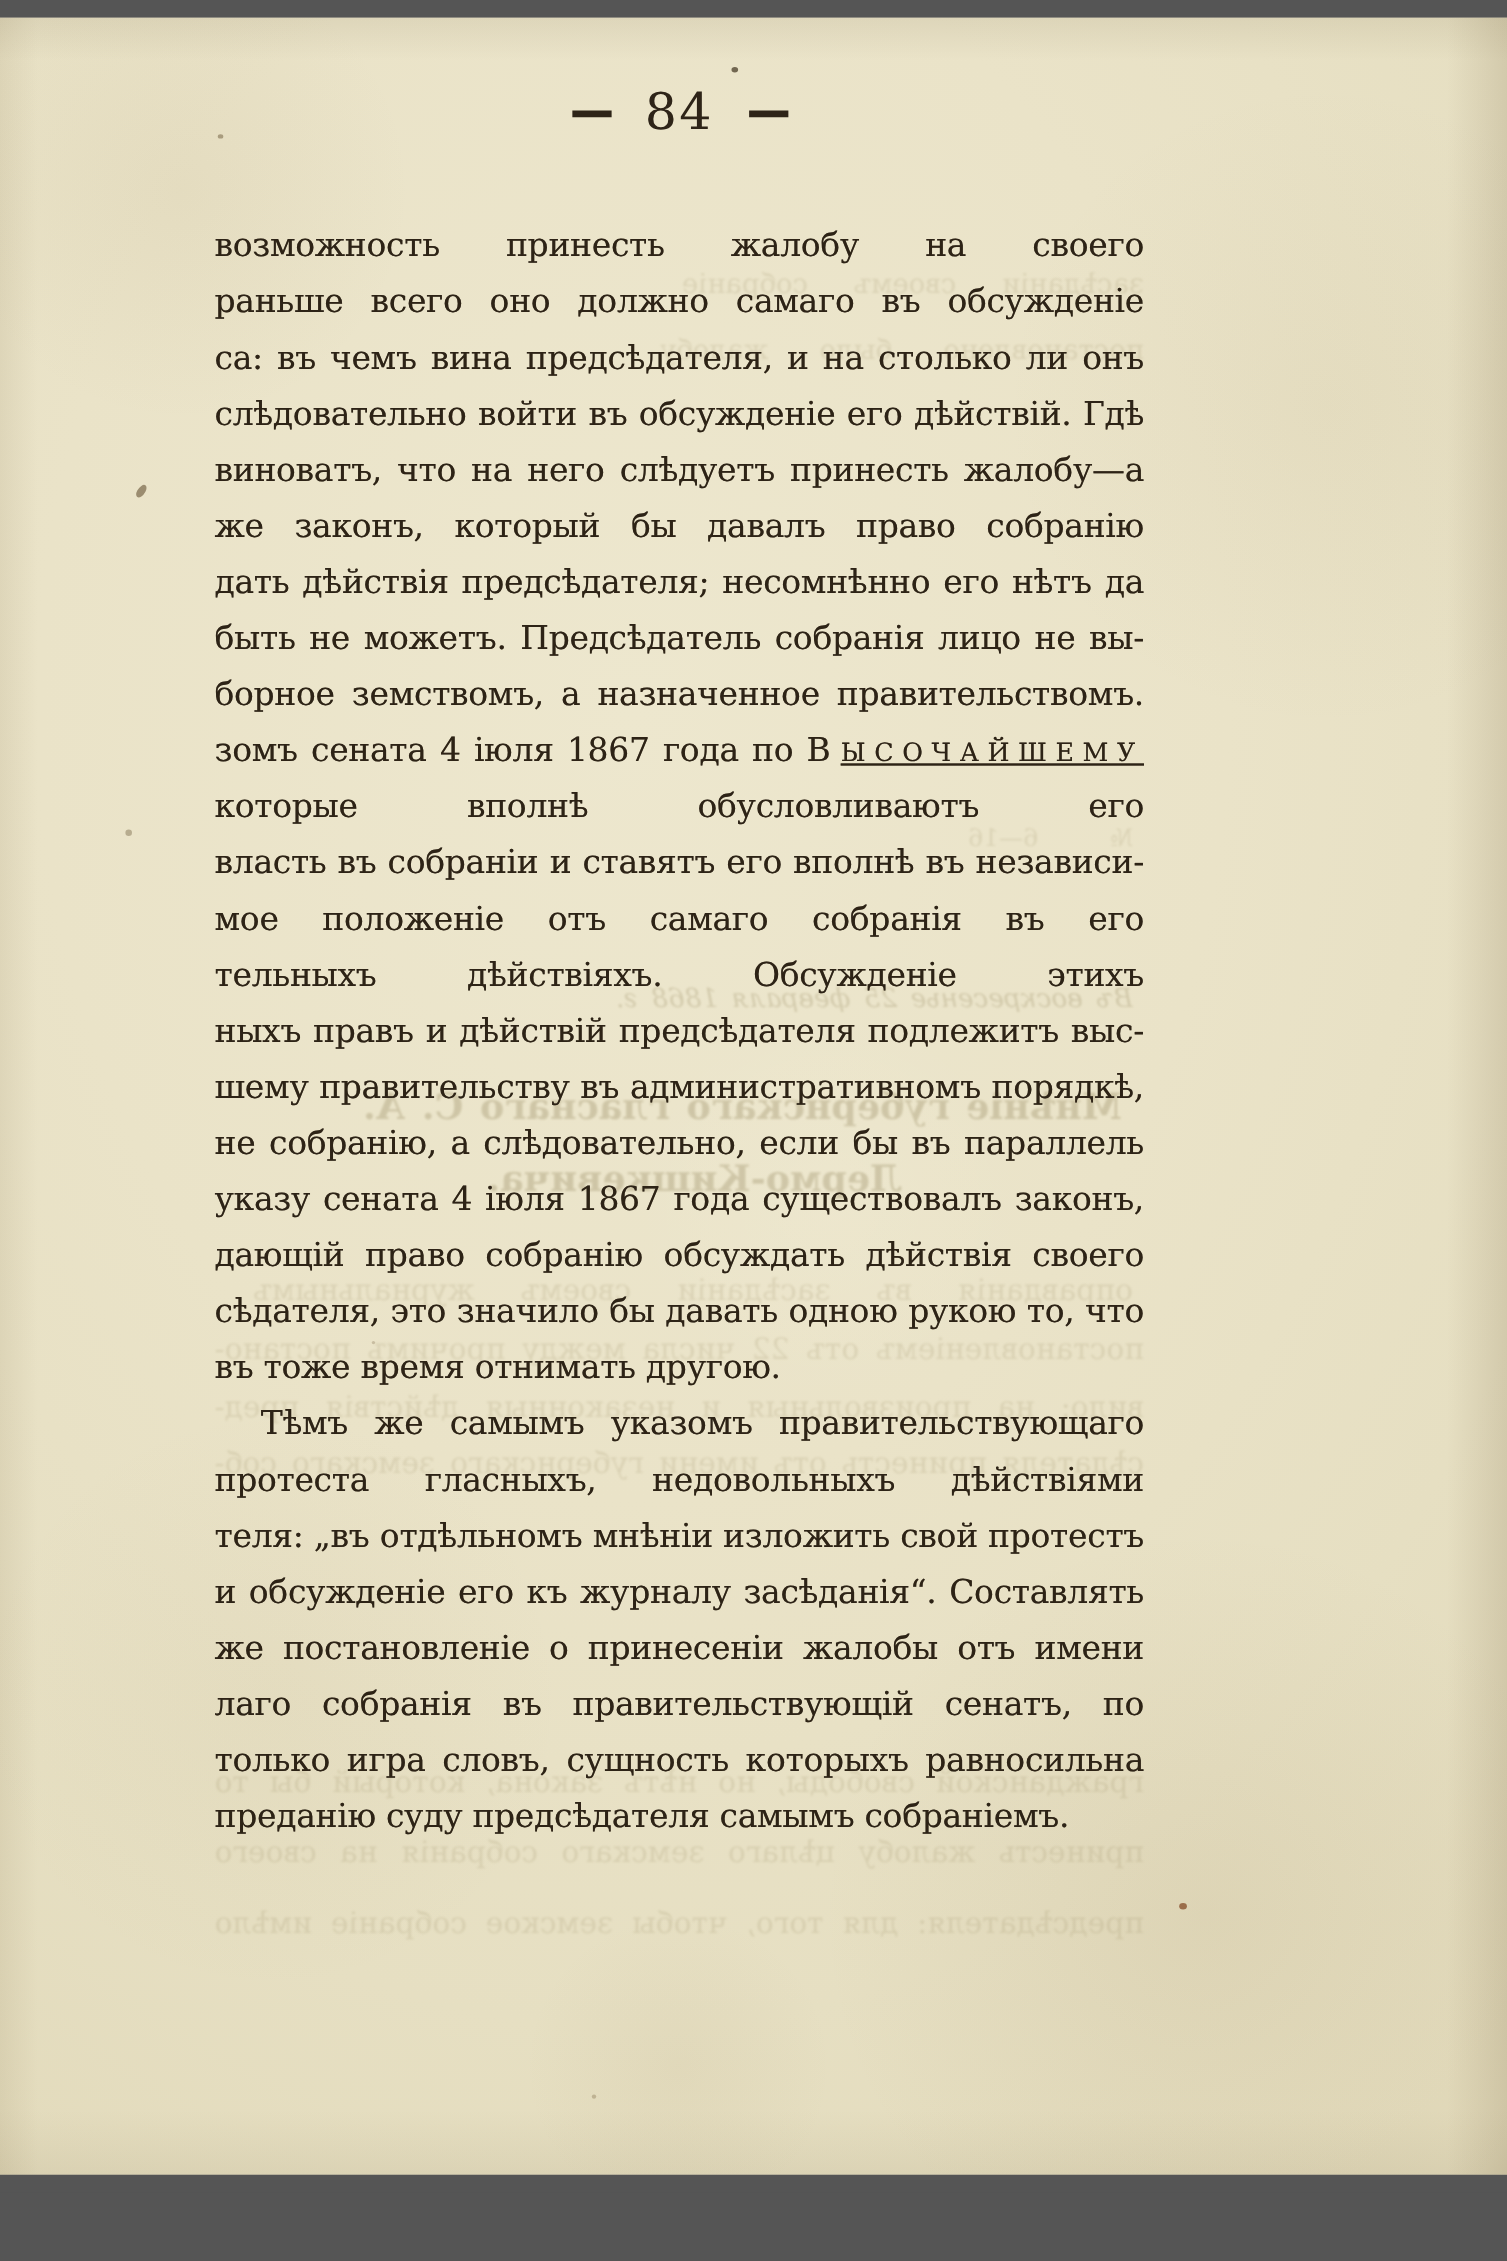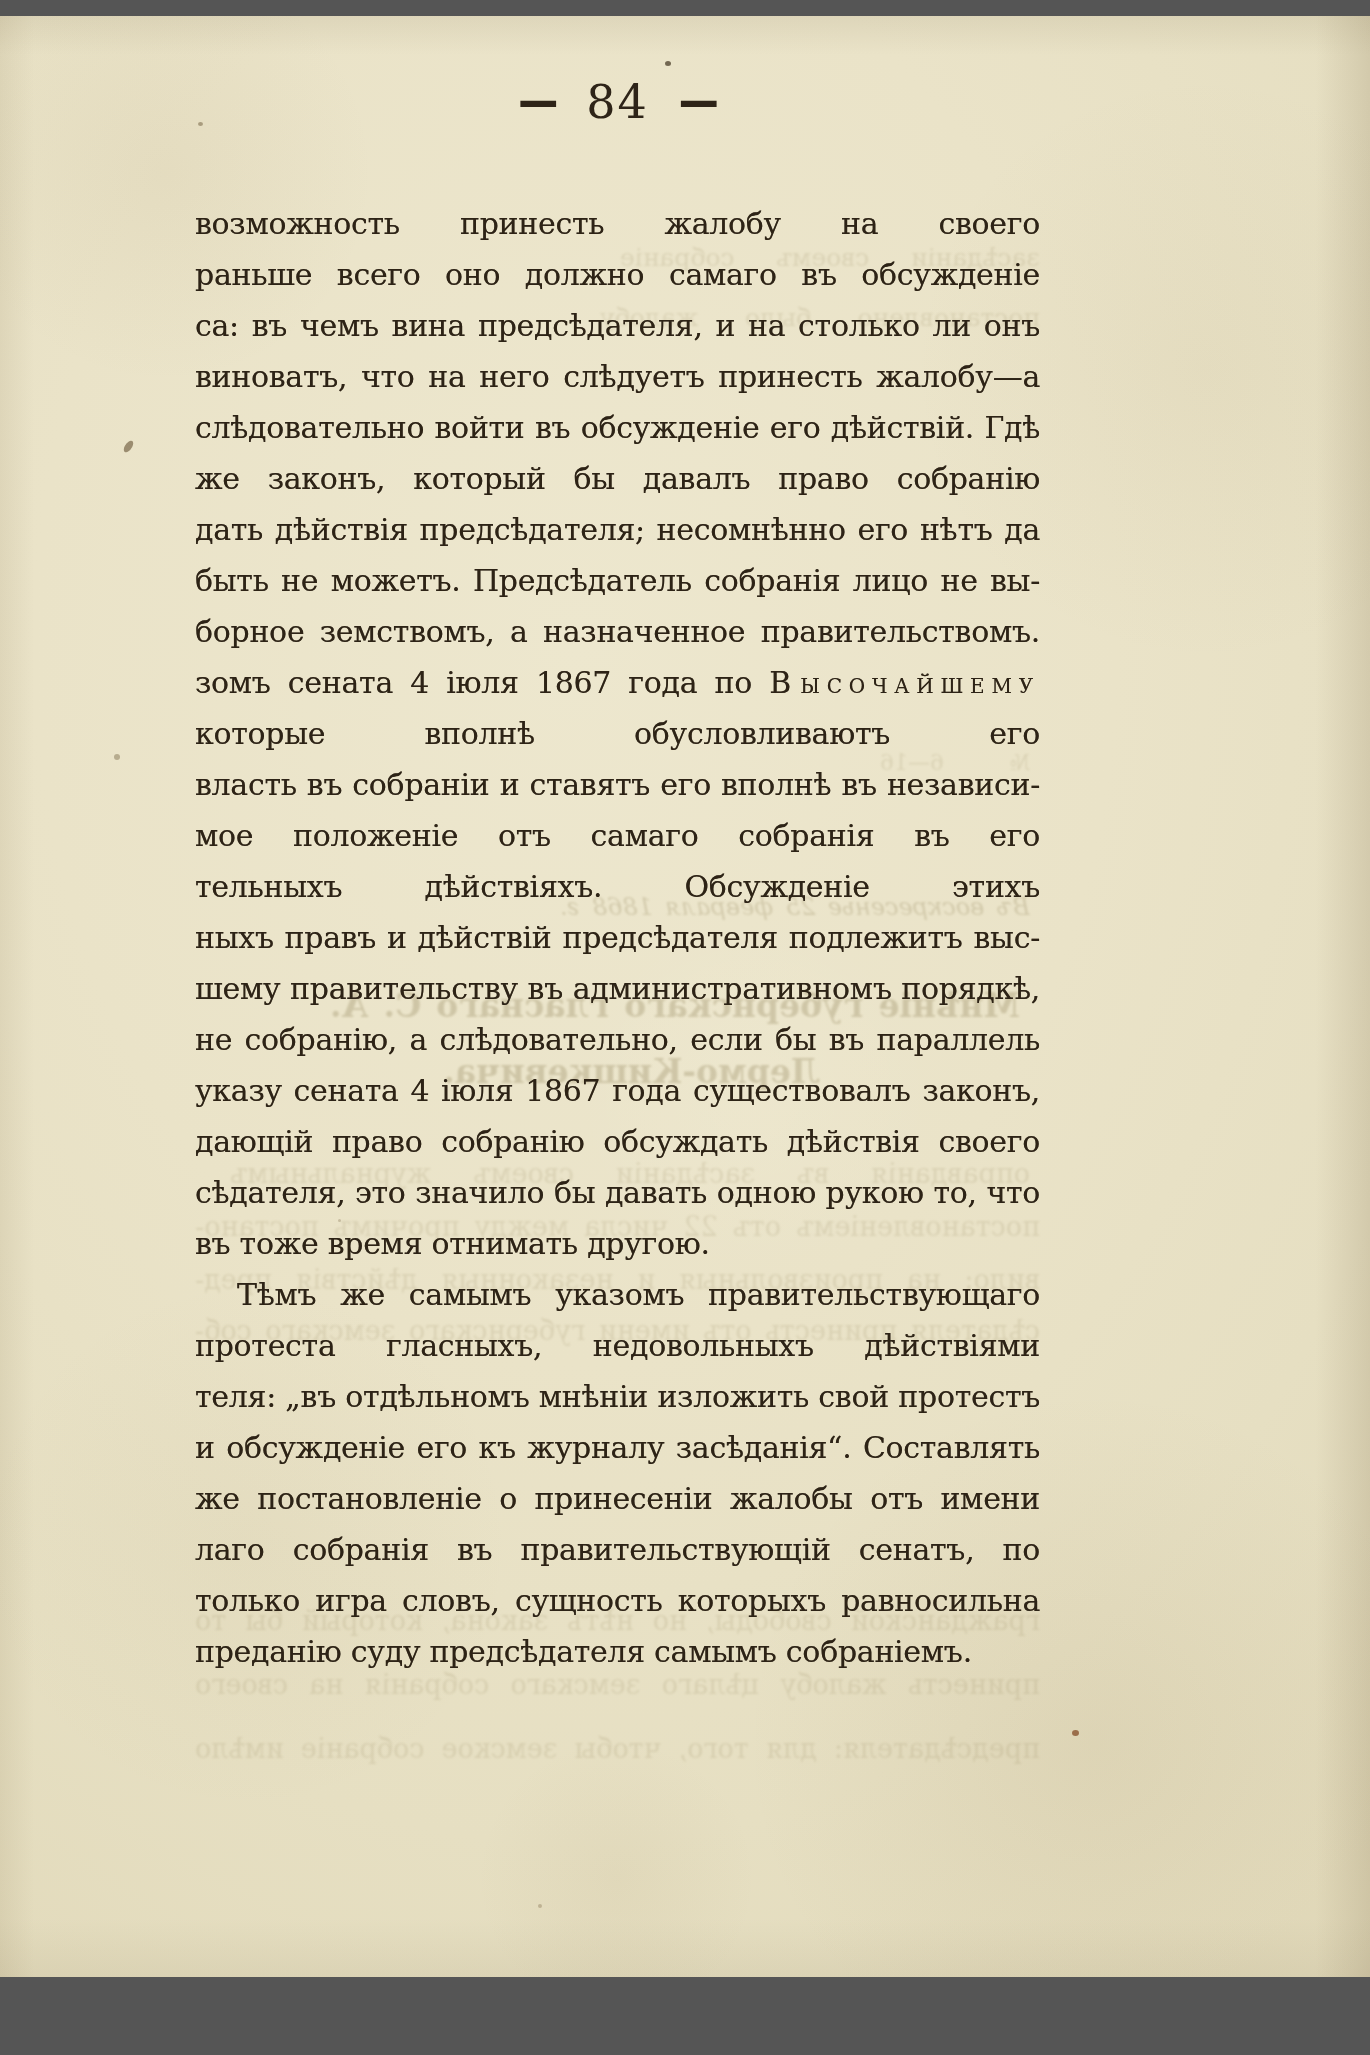--- a/index.html
+++ b/index.html
@@ -55,21 +55,21 @@
   }
   .line {
     height:51px; line-height:51px; overflow:hidden;
     text-align:justify; text-align-last:justify;
     text-shadow:0 0 0.6px rgba(45,35,22,.55);
   }
   .line.para-end { text-align-last:left; }
   .line.indent { padding-left:42px; }
   .sc { white-space:nowrap; }
   .sc-i { font-size:30px; letter-spacing:0.30em; }
-  .sc-r { font-size:20px; letter-spacing:0.34em; }
+  .sc-r { font-size:23px; letter-spacing:0.34em;text-decoration:underline; }
 
   .ghost-layer { position:absolute; inset:0; z-index:1; pointer-events:none; }
   .text-layer  { position:absolute; inset:0; z-index:2; }
   .ghost {
     position:absolute;
     color:#8d7f54;
     transform:scaleX(-1);
     filter:blur(1.1px);
     opacity:.17;
     text-align:justify; text-align-last:justify;
@@ -105,22 +105,22 @@
     </div>
 
   <div class="text-layer">
     <div class="header">
       <span class="dash">—</span><span class="num">84</span><span class="dash">—</span>
     </div>
     <div class="text-block">
         <div class="line">возможность принесть жалобу на своего предсѣдателя,</div>
         <div class="line">раньше всего оно должно самаго въ обсужденіе вопро-</div>
         <div class="line">са: въ чемъ вина предсѣдателя, и на столько ли онъ</div>
+        <div class="line">слѣдовательно войти въ обсужденіе его дѣйствій. Гдѣ</div>
         <div class="line">виноватъ, что на него слѣдуетъ принесть жалобу—а</div>
-        <div class="line">слѣдовательно войти въ обсужденіе его дѣйствій. Гдѣ</div>
         <div class="line">же законъ, который бы давалъ право собранію обсуж-</div>
         <div class="line">дать дѣйствія предсѣдателя; несомнѣнно его нѣтъ да и</div>
         <div class="line">быть не можетъ. Предсѣдатель собранія лицо не вы-</div>
         <div class="line">борное земствомъ, а назначенное правительствомъ. Ука-</div>
         <div class="line">зомъ сената 4 іюля 1867 года по <span class="sc"><span class="sc-i">В</span><span class="sc-r">ЫСОЧАЙШЕМУ</span></span></div>
         <div class="line">которые вполнѣ обусловливаютъ его распорядительную</div>
         <div class="line">власть въ собраніи и ставятъ его вполнѣ въ независи-</div>
         <div class="line">мое положеніе отъ самаго собранія въ его распоряди-</div>
         <div class="line">тельныхъ дѣйствіяхъ. Обсужденіе этихъ распорядитель-</div>
         <div class="line">ныхъ правъ и дѣйствій предсѣдателя подлежитъ выс-</div>

